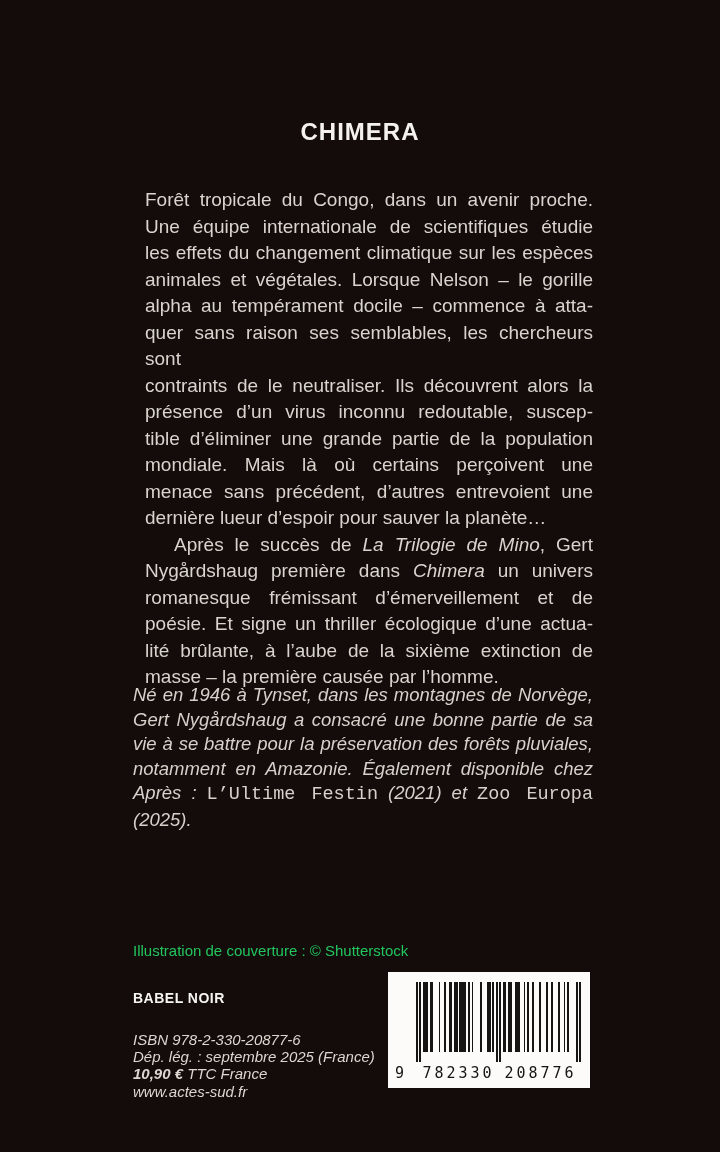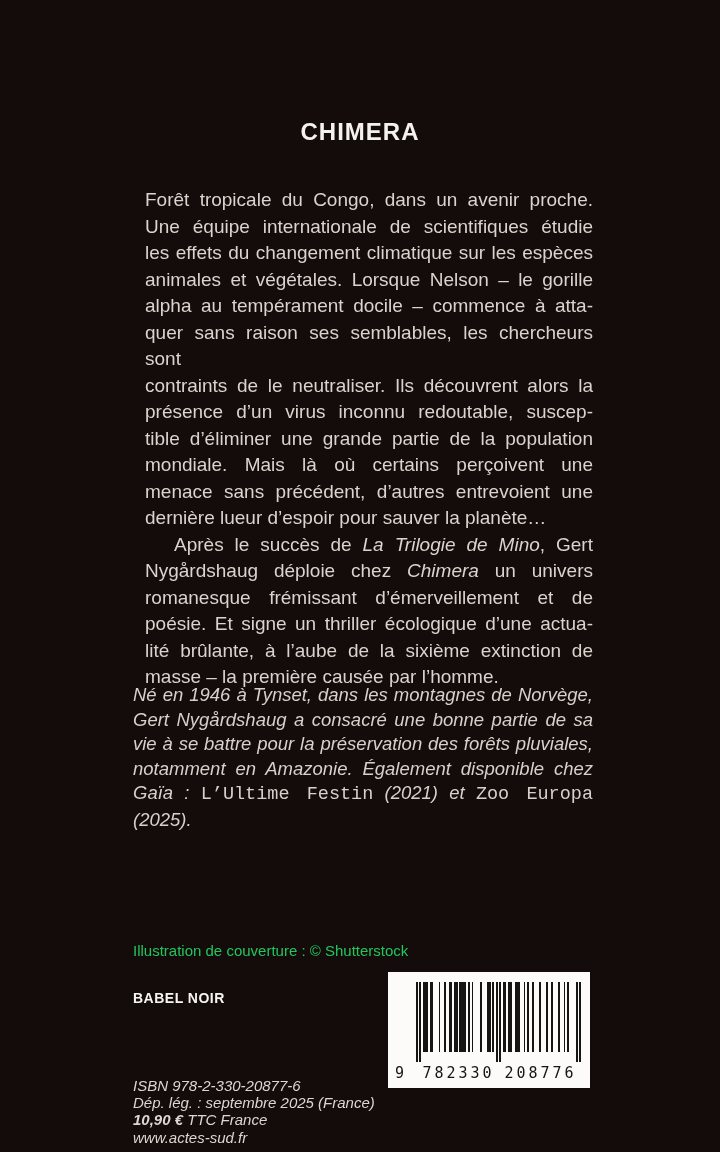--- a/index.html
+++ b/index.html
@@ -65,21 +65,21 @@
     left: 133px;
     top: 990px;
     font-size: 14px;
     font-weight: bold;
     letter-spacing: 0.5px;
     color: #f7f5f2;
   }
   .colophon {
     position: absolute;
     left: 133px;
-    top: 1077px;
+    top: 1031px;
     font-size: 15px;
     font-style: italic;
     line-height: 17.2px;
     color: #dcd7d1;
   }
   .colophon .bold { font-weight: bold; }
   .barcode-box {
     position: absolute;
     left: 388px;
     top: 972px;
@@ -117,33 +117,33 @@
       <div class="tline"><span>animales et végétales. Lorsque Nelson – le gorille</span></div>
       <div class="tline"><span>alpha au tempérament docile – commence à atta-</span></div>
       <div class="tline"><span>quer sans raison ses semblables, les chercheurs sont</span></div>
       <div class="tline"><span>contraints de le neutraliser. Ils découvrent alors la</span></div>
       <div class="tline"><span>présence d’un virus inconnu redoutable, suscep-</span></div>
       <div class="tline"><span>tible d’éliminer une grande partie de la population</span></div>
       <div class="tline"><span>mondiale. Mais là où certains perçoivent une</span></div>
       <div class="tline"><span>menace sans précédent, d’autres entrevoient une</span></div>
       <div class="tline tline-last"><span>dernière lueur d’espoir pour sauver la planète…</span></div>
       <div class="tline tline-indent"><span>Après le succès de </span><span class="em">La Trilogie de Mino</span><span>, Gert</span></div>
-      <div class="tline"><span>Nygårdshaug déploie chez </span><span class="em">Chimera</span><span> un univers</span></div>
+      <div class="tline"><span>Nygårdshaug première dans </span><span class="em">Chimera</span><span> un univers</span></div>
       <div class="tline"><span>romanesque frémissant d’émerveillement et de</span></div>
       <div class="tline"><span>poésie. Et signe un thriller écologique d’une actua-</span></div>
       <div class="tline"><span>lité brûlante, à l’aube de la sixième extinction de</span></div>
       <div class="tline tline-last"><span>masse – la première causée par l’homme.</span></div>
     </div>
 
   <div class="textblock bio">
       <div class="tline"><span>Né en 1946 à Tynset, dans les montagnes de Norvège,</span></div>
       <div class="tline"><span>Gert Nygårdshaug a consacré une bonne partie de sa</span></div>
       <div class="tline"><span>vie à se battre pour la préservation des forêts pluviales,</span></div>
       <div class="tline"><span>notamment en Amazonie. Également disponible chez</span></div>
-      <div class="tline tline-last"><span>Gaïa : </span><span class="rm">L’Ultime Festin</span><span> (2021) et </span><span class="rm">Zoo Europa</span><span> (2025).</span></div>
+      <div class="tline tline-last"><span>Après : </span><span class="rm">L’Ultime Festin</span><span> (2021) et </span><span class="rm">Zoo Europa</span><span> (2025).</span></div>
     </div>
 
   <div class="cover-credit">Illustration de couverture : © Shutterstock</div>
 
   <div class="imprint-name">BABEL NOIR</div>
 
   <div class="colophon">
     <div>ISBN 978-2-330-20877-6</div>
     <div>Dép. lég. : septembre 2025 (France)</div>
     <div><span class="bold">10,90 €</span><span> TTC France</span></div>

